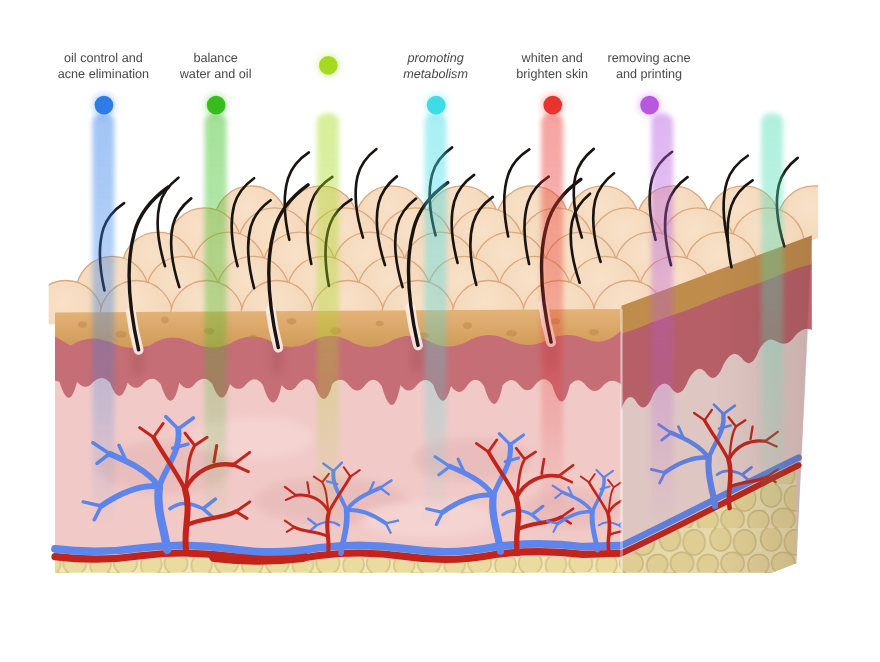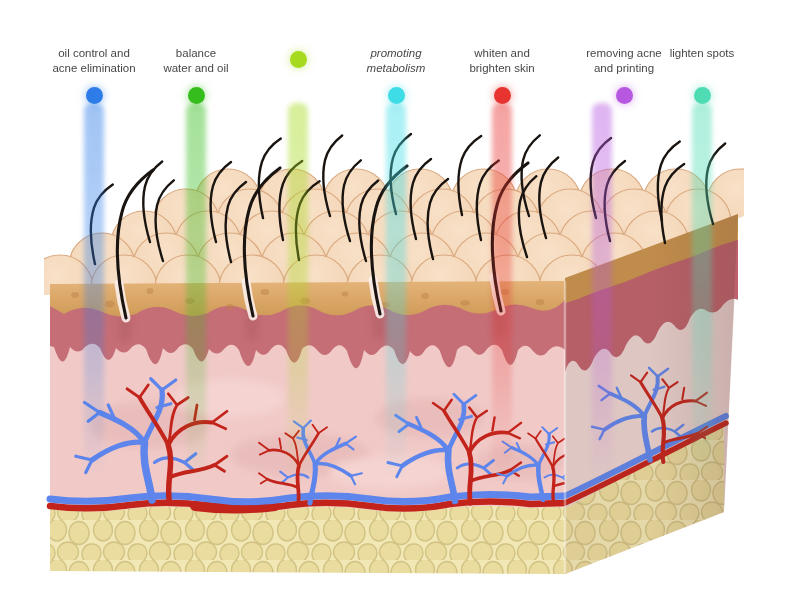--- a/index.html
+++ b/index.html
@@ -1,16 +1,16 @@
 <!DOCTYPE html>
 <html style="--c-epidermis-lump: #f3d5b6; --c-lump-edge: #d9a87f; --c-surface-base: #ecc9a5; --c-stratum-tan: #d8a365; --c-tan-dark: #c9944f; --c-tan-speckle: #bb8046; --c-upper-dermis: #c56e76; --c-upper-dermis-side: #bd626c; --c-dermis: #f1cac8; --c-dermis-side: #e9d3d1; --c-vein: #5d85ec; --c-artery: #c2241b; --c-fat: #f1e8b6; --c-fat-cell: #eadc9e; --c-fat-cell-edge: #d2c384; --c-hair: #1a1410; --c-label-text: #484848;"><head>
 <meta charset="utf-8">
 <style>
   html,body{margin:0;padding:0;background:#fff;}
-  .stage{position:relative;width:800px;height:602px;background:#fff;overflow:hidden;
+  .stage{position:relative;width:800px;height:521px;background:#fff;overflow:hidden;
          font-family:"Liberation Sans",sans-serif;}
   .stage svg{position:absolute;left:0;top:0;z-index:1;}
   .beam{position:absolute;top:103px;width:20px;height:386px;z-index:3;
         filter:blur(2.5px);border-radius:8px;pointer-events:none;}
   .legend-item{position:absolute;top:46px;width:120px;z-index:4;
                display:flex;flex-direction:column;align-items:center;}
   .legend-label{height:36px;font-size:11.5px;line-height:15px;text-align:center;
                 white-space:pre-line;color:var(--c-label-text,#484848);}
   .light-dot{width:17px;height:17px;border-radius:50%;margin-top:5px;}
 </style>
@@ -263,28 +263,24 @@
   <div class="legend-item" style="left: 336px; font-style: italic;">
     <div class="legend-label">promoting
 metabolism</div>
     <span class="light-dot" style="background: rgb(62, 221, 230); box-shadow: rgba(62, 221, 230, 0.533) 0px 0px 8px;"></span>
   </div>
   <div class="legend-item" style="left: 442px;">
     <div class="legend-label">whiten and
 brighten skin</div>
     <span class="light-dot" style="background: rgb(232, 52, 48); box-shadow: rgba(232, 52, 48, 0.533) 0px 0px 8px;"></span>
   </div>
-  <div class="legend-item" style="left: 564px;">
+  <div class="legend-item" style="left: 530px;">
     <div class="legend-label">removing acne
 and printing</div>
     <span class="light-dot" style="background: rgb(182, 89, 224); box-shadow: rgba(182, 89, 224, 0.533) 0px 0px 8px;"></span>
-  </div>
-  <div class="legend-item" style="left: 642px;">
-    <div class="legend-label">lighten spots</div>
-    <span class="light-dot" style="background: rgb(79, 220, 180); box-shadow: rgba(79, 220, 180, 0.533) 0px 0px 8px;"></span>
   </div>
 
 <div class="beam" style="left: 84px; background: linear-gradient(rgba(45, 124, 232, 0.45) 0%, rgba(45, 124, 232, 0.333) 45%, rgba(45, 124, 232, 0.2) 70%, rgba(45, 124, 232, 0) 97%);"></div>
     <div class="beam" style="left: 186px; background: linear-gradient(rgba(53, 189, 29, 0.45) 0%, rgba(53, 189, 29, 0.333) 45%, rgba(53, 189, 29, 0.2) 70%, rgba(53, 189, 29, 0) 97%);"></div>
     <div class="beam" style="left: 288px; background: linear-gradient(rgba(166, 218, 30, 0.45) 0%, rgba(166, 218, 30, 0.333) 45%, rgba(166, 218, 30, 0.2) 70%, rgba(166, 218, 30, 0) 97%);"></div>
     <div class="beam" style="left: 386px; background: linear-gradient(rgba(62, 221, 230, 0.45) 0%, rgba(62, 221, 230, 0.333) 45%, rgba(62, 221, 230, 0.2) 70%, rgba(62, 221, 230, 0) 97%);"></div>
     <div class="beam" style="left: 492px; background: linear-gradient(rgba(232, 52, 48, 0.45) 0%, rgba(232, 52, 48, 0.333) 45%, rgba(232, 52, 48, 0.2) 70%, rgba(232, 52, 48, 0) 97%);"></div>
     <div class="beam" style="left: 592px; background: linear-gradient(rgba(182, 89, 224, 0.45) 0%, rgba(182, 89, 224, 0.333) 45%, rgba(182, 89, 224, 0.2) 70%, rgba(182, 89, 224, 0) 97%);"></div>
     <div class="beam" style="left: 692px; background: linear-gradient(rgba(79, 220, 180, 0.45) 0%, rgba(79, 220, 180, 0.333) 45%, rgba(79, 220, 180, 0.2) 70%, rgba(79, 220, 180, 0) 97%);"></div>
   </div>

